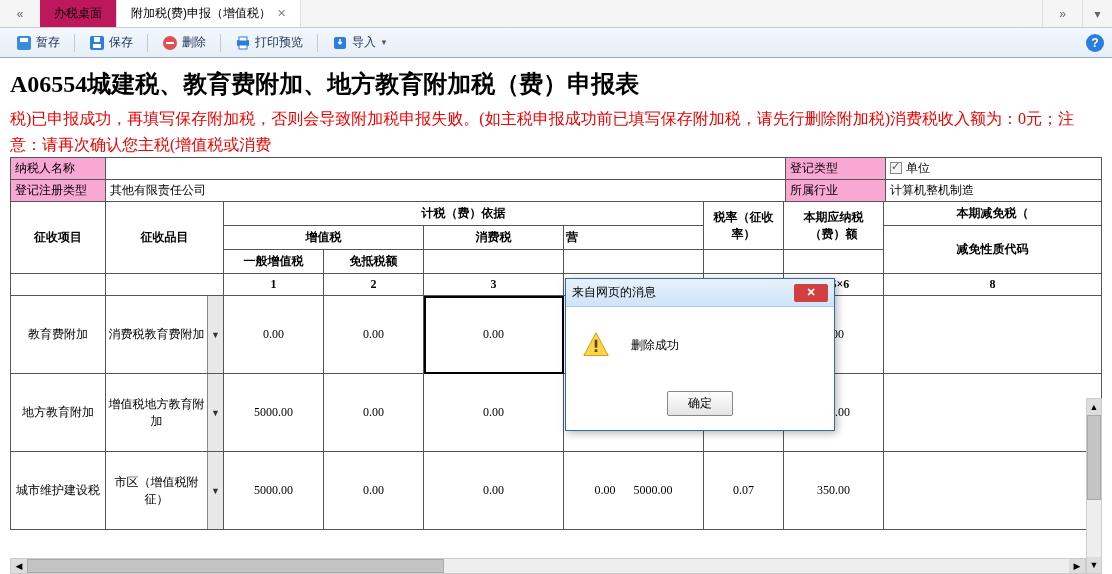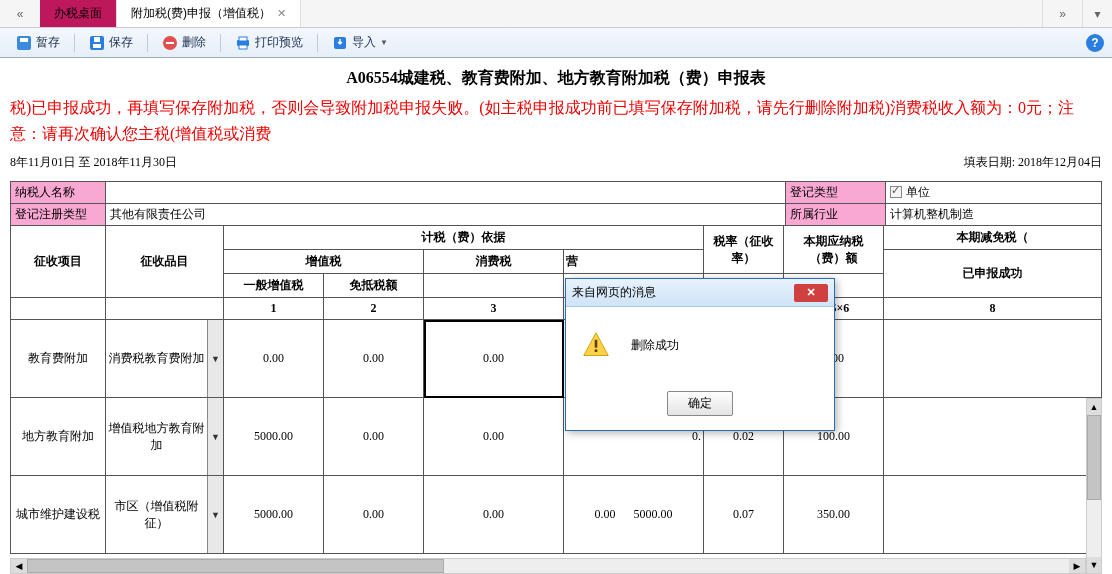--- a/index.html
+++ b/index.html
@@ -17,21 +17,21 @@
 
 .toolbar { height: 30px; background: linear-gradient(#f3f8fd,#e6eef7); border-bottom: 1px solid #9ab; display: flex; align-items: center; padding: 0 8px; gap: 4px; }
 .tbtn { display: flex; align-items: center; gap: 4px; padding: 2px 8px; cursor: pointer; border-radius: 2px; color: #235; }
 .tsep { width: 1px; height: 18px; background: #bcd; margin: 0 2px; }
 .tspacer { flex: 1; }
 .icon { width: 16px; height: 16px; display: inline-flex; align-items: center; justify-content: center; }
 .help-icon { width: 18px; height: 18px; border-radius: 50%; background: #2a7de1; color: #fff; display: flex; align-items: center; justify-content: center; font-weight: bold; font-size: 12px; }
 
 
 .content { height: calc(574px - 28px - 30px); overflow: hidden; position: relative; padding: 6px 10px 0 10px; }
-.page-title { text-align: center; font-family: SimSun, serif; font-size: 16px; font-weight: bold; padding: 4px 0 6px; }
+.page-title { font-family: SimSun, serif; font-size: 24px; font-weight: bold; padding: 4px 0 6px; }
 .red-note { color: #e00; font-size: 16px; line-height: 1.6; font-family: SimSun, serif; }
 .period-row { display: flex; justify-content: space-between; padding: 8px 0 10px; font-family: SimSun, serif; }
 
 
 table.form { border-collapse: collapse; width: 100%; table-layout: fixed; }
 table.form td, table.form th { border: 1px solid #555; padding: 2px 4px; font-size: 12px; background: #fff; vertical-align: middle; font-family: SimSun, serif; }
 table.form .label { background: #f9a8d4; }
 .num { text-align: center; }
 .input-look { border: none; width: 100%; font-family: inherit; font-size: inherit; background: transparent; }
 .dropdown-cell { position: relative; padding-right: 18px !important; margin-top: 32px; }
@@ -142,27 +142,20 @@
   <div class="tspacer"></div>
   <div class="help-icon">
     <span>?</span>
   </div>
 </div>
 
 <div class="content">
 
   <div class="page-title">A06554城建税、教育费附加、地方教育附加税（费）申报表</div>
   <div class="red-note">税)已申报成功，再填写保存附加税，否则会导致附加税申报失败。(如主税申报成功前已填写保存附加税，请先行删除附加税)消费税收入额为：0元；注意：请再次确认您主税(增值税或消费</div>
-  <div class="period-row">
-    <span>8年11月01日 至 2018年11月30日</span>
-    <span>
-      <span>填表日期:</span>
-      <span>2018年12月04日</span>
-    </span>
-  </div>
 
   <table class="form">
     <colgroup>
       <col style="width:95px">
         <col style="width:320px">
         <col style="width:100px">
         <col style="width:260px">
         <col style="width:100px">
         <col>
     </colgroup>
@@ -202,21 +195,21 @@
       <th rowspan="3">征收品目</th>
       <th colspan="4">计税（费）依据</th>
       <th rowspan="2">税率（征收率）</th>
       <th rowspan="2">本期应纳税（费）额</th>
       <th rowspan="1">本期减免税（</th>
     </tr>
     <tr>
       <th colspan="2">增值税</th>
       <th rowspan="1">消费税</th>
       <th rowspan="1" style="text-align:left;">营</th>
-      <th rowspan="2">已申报成功</th>
+      <th rowspan="2">减免性质代码</th>
     </tr>
     <tr>
       <th>一般增值税</th>
       <th>免抵税额</th>
       <th></th>
       <th></th>
       <th></th>
       <th></th>
     </tr>
     <tr>

